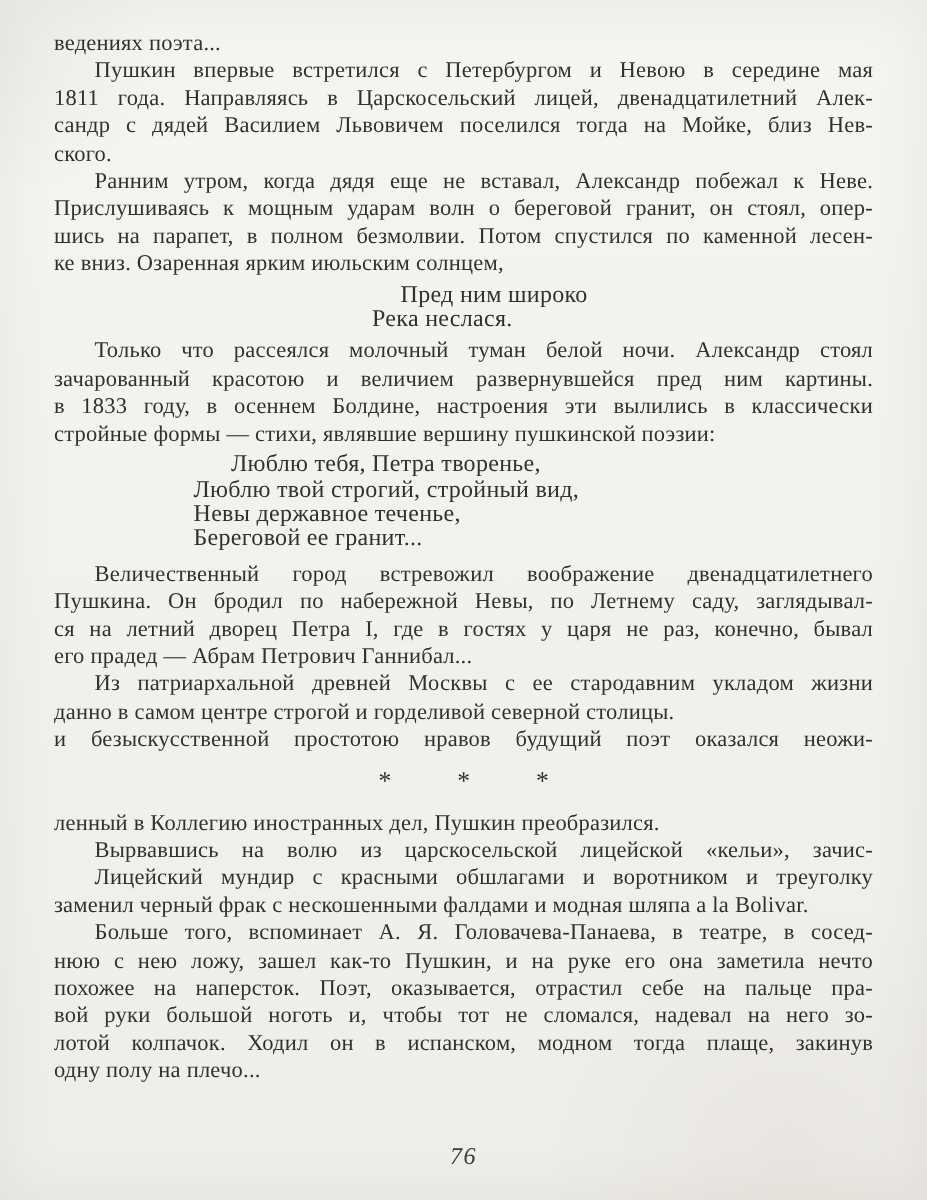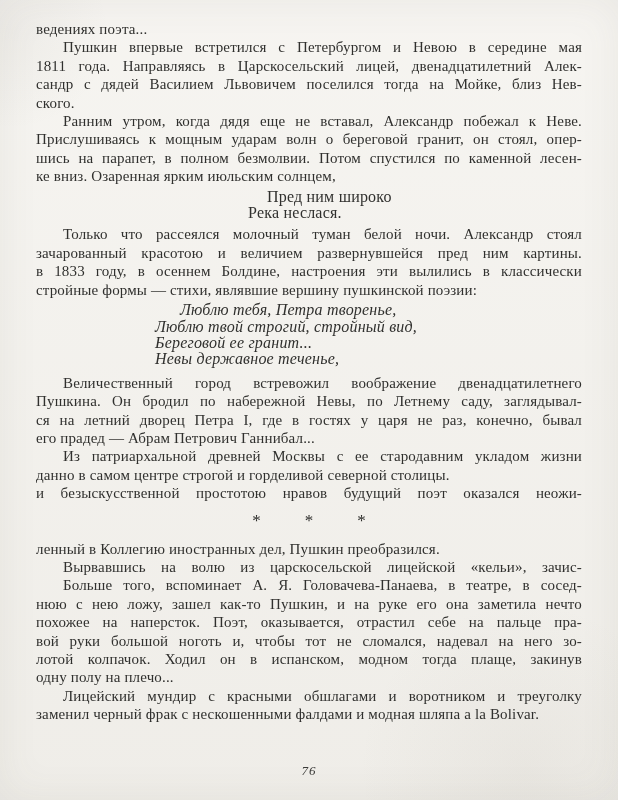--- a/index.html
+++ b/index.html
@@ -39,42 +39,42 @@
     text-align: justify;
     text-align-last: justify;
   }
   .line.indent { text-indent: 27px; }
   .verse {
     font-size: 16px;
     line-height: 16.4px;
     letter-spacing: 0.2px;
   }
   .verse.v1 { margin: 3px 0 4px 212px; }
-  .verse.v2 { margin: 3px 0 6px 119px; font-style: italic; }
+  .verse.v2 { margin: 3px 0 6px 93px; }
   .verse.v1 .vline.first { padding-left: 19px; }
   .verse.v2 .vline.first { padding-left: 25px; }
   .separator {
     text-align: center;
     margin: 10px 0 11px 0;
     font-size: 17px;
     line-height: 16px;
     color: #2c2c2a;
   }
   .separator .ast {
     display: inline-block;
     margin: 0 22px;
   }
   .page-number {
     position: absolute;
     left: 0;
     right: 0;
     top: 763px;
     text-align: center;
     font-style: italic;
-    font-size: 13px;
+    font-size: 16px;
     letter-spacing: 1px;
     color: #3a3a38;
   }
 </style>
 </head>
 <body>
 
 <div class="page" style="--paper: #f3f1ec; --ink: #30302e;">
   <div class="content" id="content">
       <div class="para">
@@ -98,46 +98,46 @@
       </div>
       <div class="para">
         <div class="line j indent">Только что рассеялся молочный туман белой ночи. Александр стоял</div>
         <div class="line j">зачарованный красотою и величием развернувшейся пред ним картины.</div>
         <div class="line j">в 1833 году, в осеннем Болдине, настроения эти вылились в классически</div>
         <div class="line">стройные формы — стихи, являвшие вершину пушкинской поэзии:</div>
       </div>
       <div class="verse v2">
         <div class="vline first">Люблю тебя, Петра творенье,</div>
         <div class="vline">Люблю твой строгий, стройный вид,</div>
+        <div class="vline">Невы державное теченье,</div>
         <div class="vline">Береговой ее гранит...</div>
-        <div class="vline">Невы державное теченье,</div>
       </div>
       <div class="para">
         <div class="line j indent">Величественный город встревожил воображение двенадцатилетнего</div>
         <div class="line j">Пушкина. Он бродил по набережной Невы, по Летнему саду, заглядывал-</div>
         <div class="line j">ся на летний дворец Петра I, где в гостях у царя не раз, конечно, бывал</div>
         <div class="line">его прадед — Абрам Петрович Ганнибал...</div>
       </div>
       <div class="para">
         <div class="line j indent">Из патриархальной древней Москвы с ее стародавним укладом жизни</div>
         <div class="line">данно в самом центре строгой и горделивой северной столицы.</div>
         <div class="line j">и безыскусственной простотою нравов будущий поэт оказался неожи-</div>
       </div>
       <div class="separator"><span class="ast">*</span><span class="ast">*</span><span class="ast">*</span></div>
       <div class="para">
         <div class="line">ленный в Коллегию иностранных дел, Пушкин преобразился.</div>
         <div class="line j indent">Вырвавшись на волю из царскосельской лицейской «кельи», зачис-</div>
       </div>
       <div class="para">
+        <div class="line j indent">Лицейский мундир с красными обшлагами и воротником и треуголку</div>
+        <div class="line">заменил черный фрак с нескошенными фалдами и модная шляпа a la Bolivar.</div>
+      </div>
+      <div class="para">
         <div class="line j indent">Больше того, вспоминает А. Я. Головачева-Панаева, в театре, в сосед-</div>
         <div class="line j">нюю с нею ложу, зашел как-то Пушкин, и на руке его она заметила нечто</div>
         <div class="line j">похожее на наперсток. Поэт, оказывается, отрастил себе на пальце пра-</div>
         <div class="line j">вой руки большой ноготь и, чтобы тот не сломался, надевал на него зо-</div>
         <div class="line j">лотой колпачок. Ходил он в испанском, модном тогда плаще, закинув</div>
         <div class="line">одну полу на плечо...</div>
       </div>
-      <div class="para">
-        <div class="line j indent">Лицейский мундир с красными обшлагами и воротником и треуголку</div>
-        <div class="line">заменил черный фрак с нескошенными фалдами и модная шляпа a la Bolivar.</div>
-      </div>
     </div>
   <div class="page-number">76</div>
 </div>
 
 </body></html>

